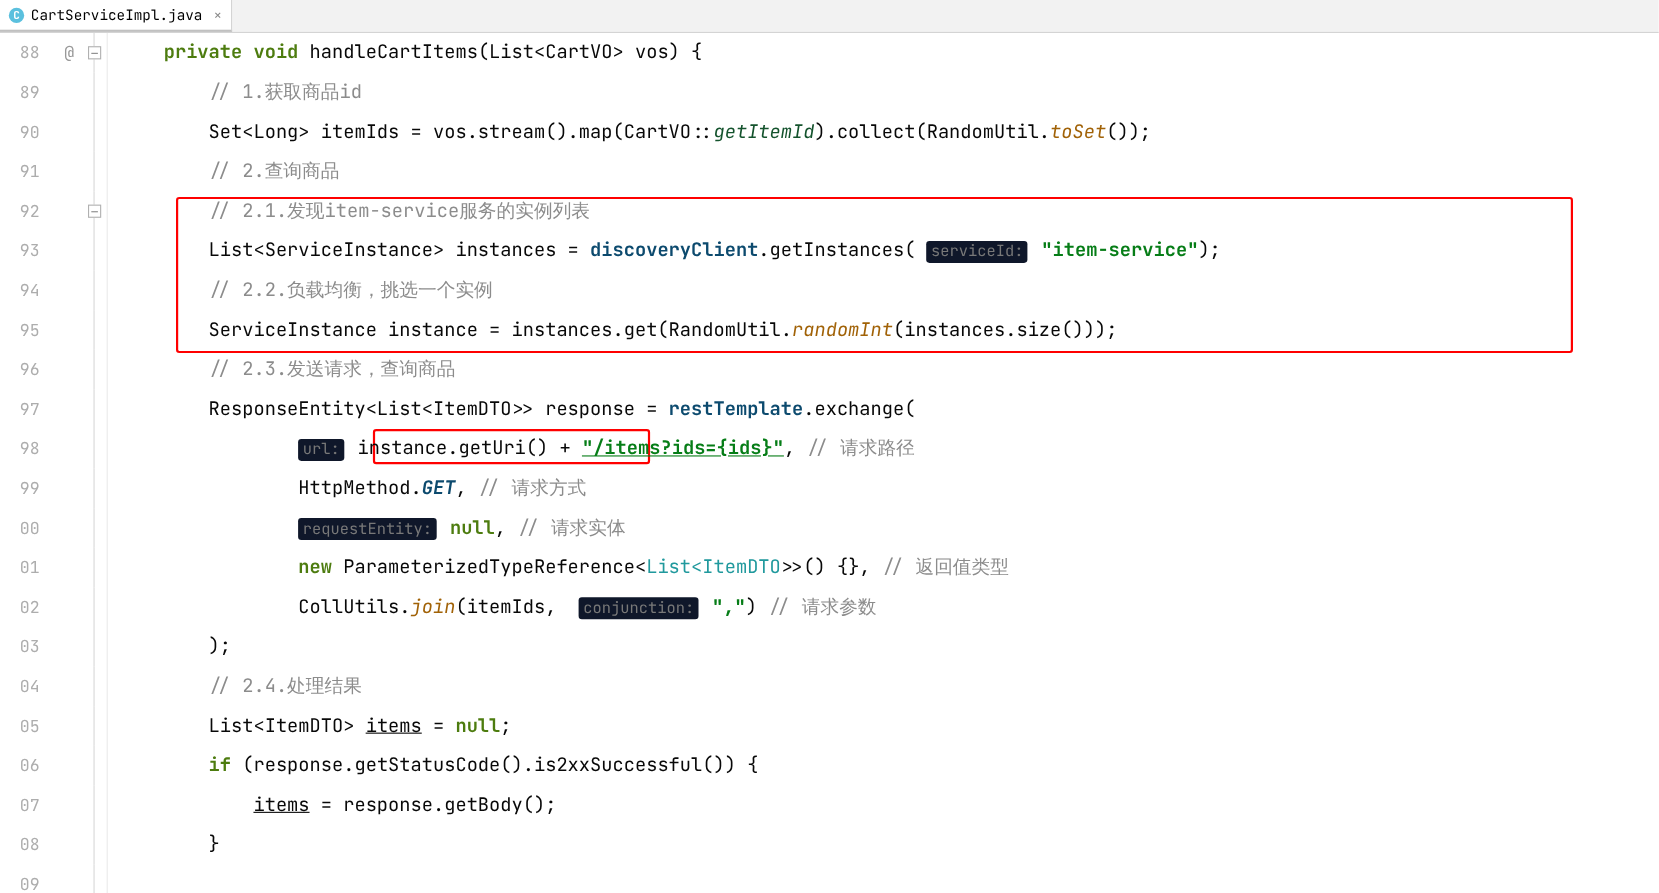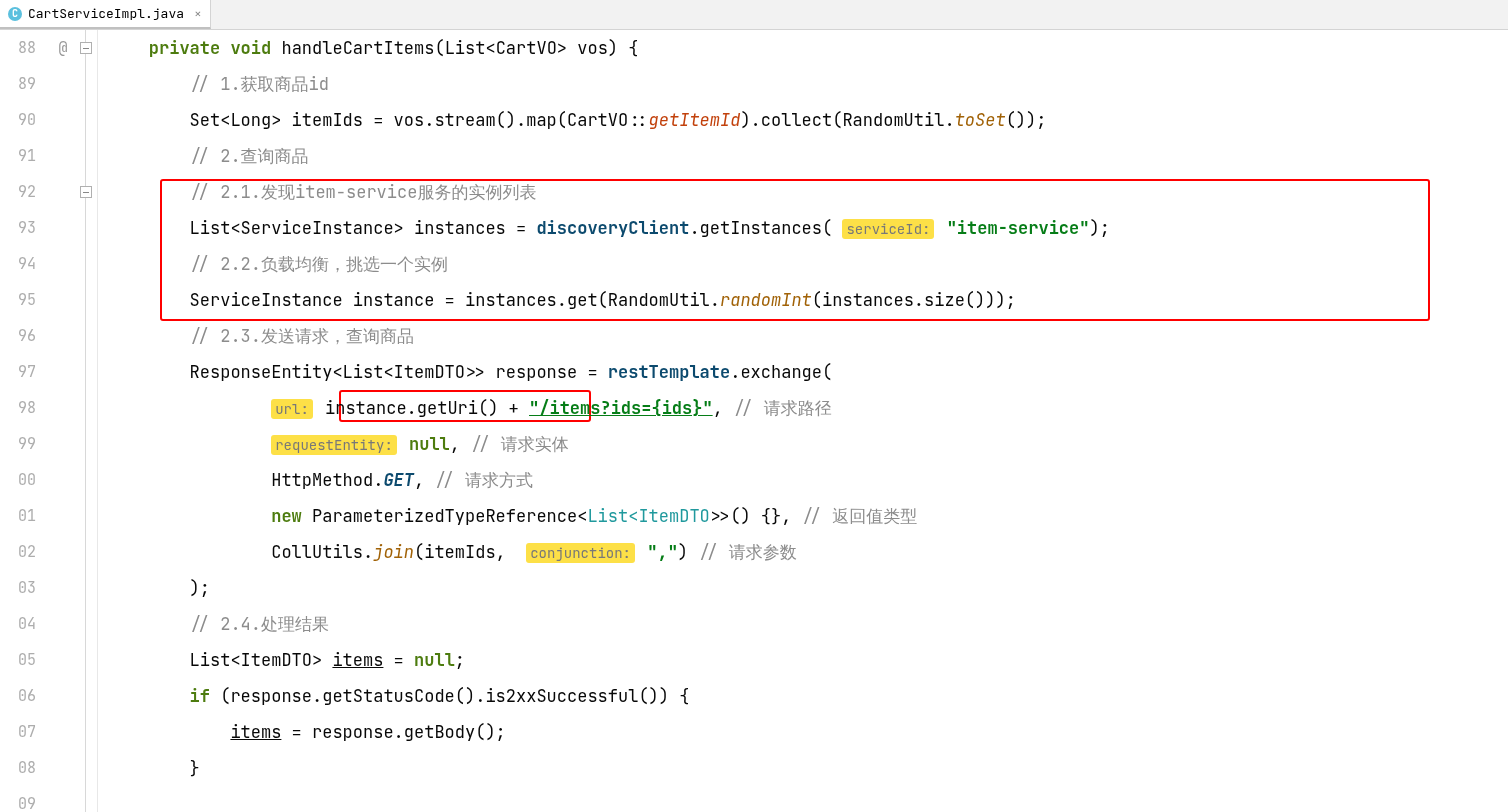--- a/index.html
+++ b/index.html
@@ -125,25 +125,25 @@
       height: 36px;
       line-height: 36px;
       white-space: pre;
       color: #080808;
       position: relative;
     }
     .kw { color: #4d7c0f; font-weight: bold; }
     .comment { color: #8c8c8c; }
     .string { color: #067d17; font-weight: bold; }
     .field { color: #0c4a6e; font-weight: bold; }
-    .method { color: #c2410c; }
+    .method { color: #14532d; }
     .static-method { color: #a16207; font-style: italic; }
     .type-param { color: #20999d; }
     .param-hint {
-      background: #fde047;
+      background: #0f172a;
       color: #787878;
       font-style: normal;
       font-size: 14px;
       padding: 1px 4px;
       border-radius: 3px;
       margin-right: 2px;
     }
     .underline { text-decoration: underline; }
     .italic { font-style: italic; }
     .red-box-1 {
@@ -287,22 +287,22 @@
     <div class="code-line">        <span class="comment">// 1.获取商品id</span></div>
     <div class="code-line">        <span>Set&lt;Long&gt; itemIds = vos.stream().map(CartVO::</span><span class="method italic">getItemId</span><span>).collect(RandomUtil.</span><span class="static-method">toSet</span><span>());</span></div>
     <div class="code-line">        <span class="comment">// 2.查询商品</span></div>
     <div class="code-line">        <span class="comment">// 2.1.发现item-service服务的实例列表</span></div>
     <div class="code-line">        <span>List&lt;ServiceInstance&gt; instances = </span><span class="field">discoveryClient</span><span>.getInstances(</span> <span class="param-hint">serviceId:</span> <span class="string">"item-service"</span><span>);</span></div>
     <div class="code-line">        <span class="comment">// 2.2.负载均衡，挑选一个实例</span></div>
     <div class="code-line">        <span>ServiceInstance instance = instances.get(RandomUtil.</span><span class="static-method">randomInt</span><span>(instances.size()));</span></div>
     <div class="code-line">        <span class="comment">// 2.3.发送请求，查询商品</span></div>
     <div class="code-line">        <span>ResponseEntity&lt;List&lt;ItemDTO&gt;&gt; response = </span><span class="field">restTemplate</span><span>.exchange(</span></div>
     <div class="code-line">                <span class="param-hint">url:</span> <span>instance.getUri()</span><span> + </span><span class="string underline">"/items?ids={ids}"</span><span>, </span><span class="comment">// 请求路径</span></div>
+    <div class="code-line">                <span>HttpMethod.</span><span class="field italic">GET</span><span>, </span><span class="comment">// 请求方式</span></div>
     <div class="code-line">                <span class="param-hint">requestEntity:</span> <span class="kw">null</span><span>, </span><span class="comment">// 请求实体</span></div>
-    <div class="code-line">                <span>HttpMethod.</span><span class="field italic">GET</span><span>, </span><span class="comment">// 请求方式</span></div>
     <div class="code-line">                <span class="kw">new</span><span> ParameterizedTypeReference&lt;</span><span class="type-param">List&lt;ItemDTO&gt;</span><span>&gt;() {}, </span><span class="comment">// 返回值类型</span></div>
     <div class="code-line">                <span>CollUtils.</span><span class="static-method">join</span><span>(itemIds, </span> <span class="param-hint">conjunction:</span> <span class="string">","</span><span>) </span><span class="comment">// 请求参数</span></div>
     <div class="code-line">        <span>);</span></div>
     <div class="code-line">        <span class="comment">// 2.4.处理结果</span></div>
     <div class="code-line">        <span>List&lt;ItemDTO&gt; </span><span class="underline">items</span><span> = </span><span class="kw">null</span><span>;</span></div>
     <div class="code-line">        <span class="kw">if</span><span> (response.getStatusCode().is2xxSuccessful()) {</span></div>
     <div class="code-line">            <span class="underline">items</span><span> = response.getBody();</span></div>
     <div class="code-line">        <span>}</span></div>
   </div>
 </div>

